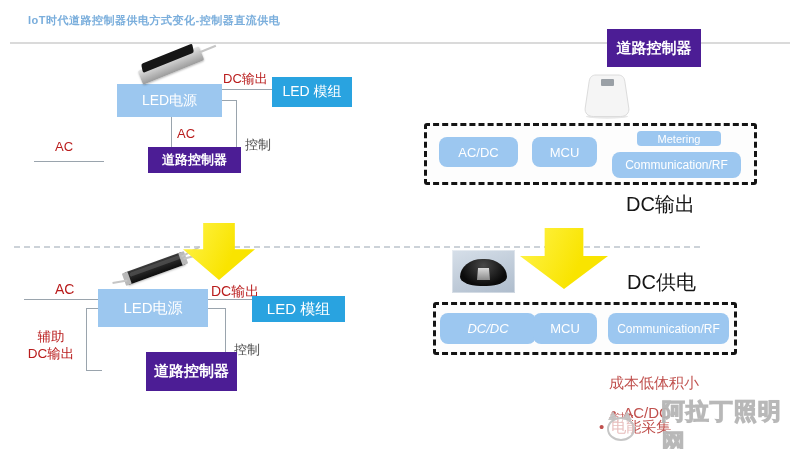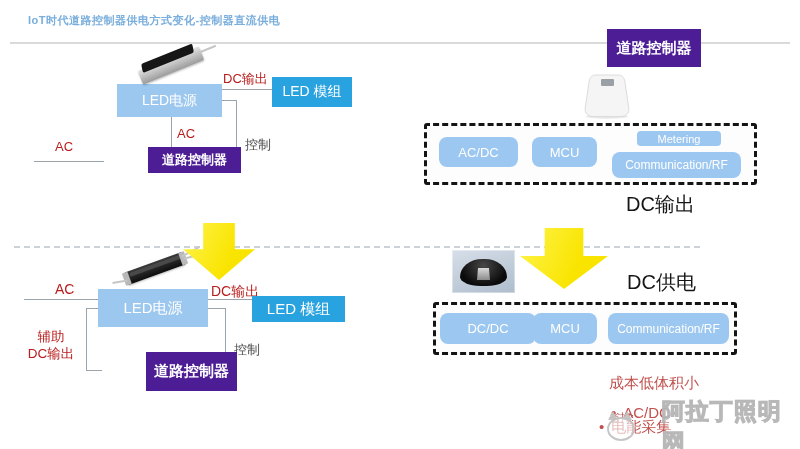--- a/index.html
+++ b/index.html
@@ -195,21 +195,21 @@
 
   <div class="thumb" style="left:452px; top:250px; width:63px; height:43px;">
     <div class="dome">
       <div class="dome-window"></div>
     </div>
   </div>
 
   <div class="caption" style="left:627px; top:269px;">DC供电</div>
 
   <div class="dashed-box" style="left:433px; top:302px; width:298px; height:47px;"></div>
-  <div class="chip" style="left:440px; top:313px; width:96px; height:31px;">
+  <div class="chip" style="left:440px; top:313px; width:96px; height:31px;font-style:italic;">
     <span>DC/DC</span>
   </div>
   <div class="chip" style="left:533px; top:313px; width:64px; height:31px;">
     <span>MCU</span>
   </div>
   <div class="chip" style="left:608px; top:313px; width:121px; height:31px; font-size:12px;">
     <span>Communication/RF</span>
   </div>
 
   <div class="benefit-title" style="left:609px; top:374px;">成本低体积小</div>

